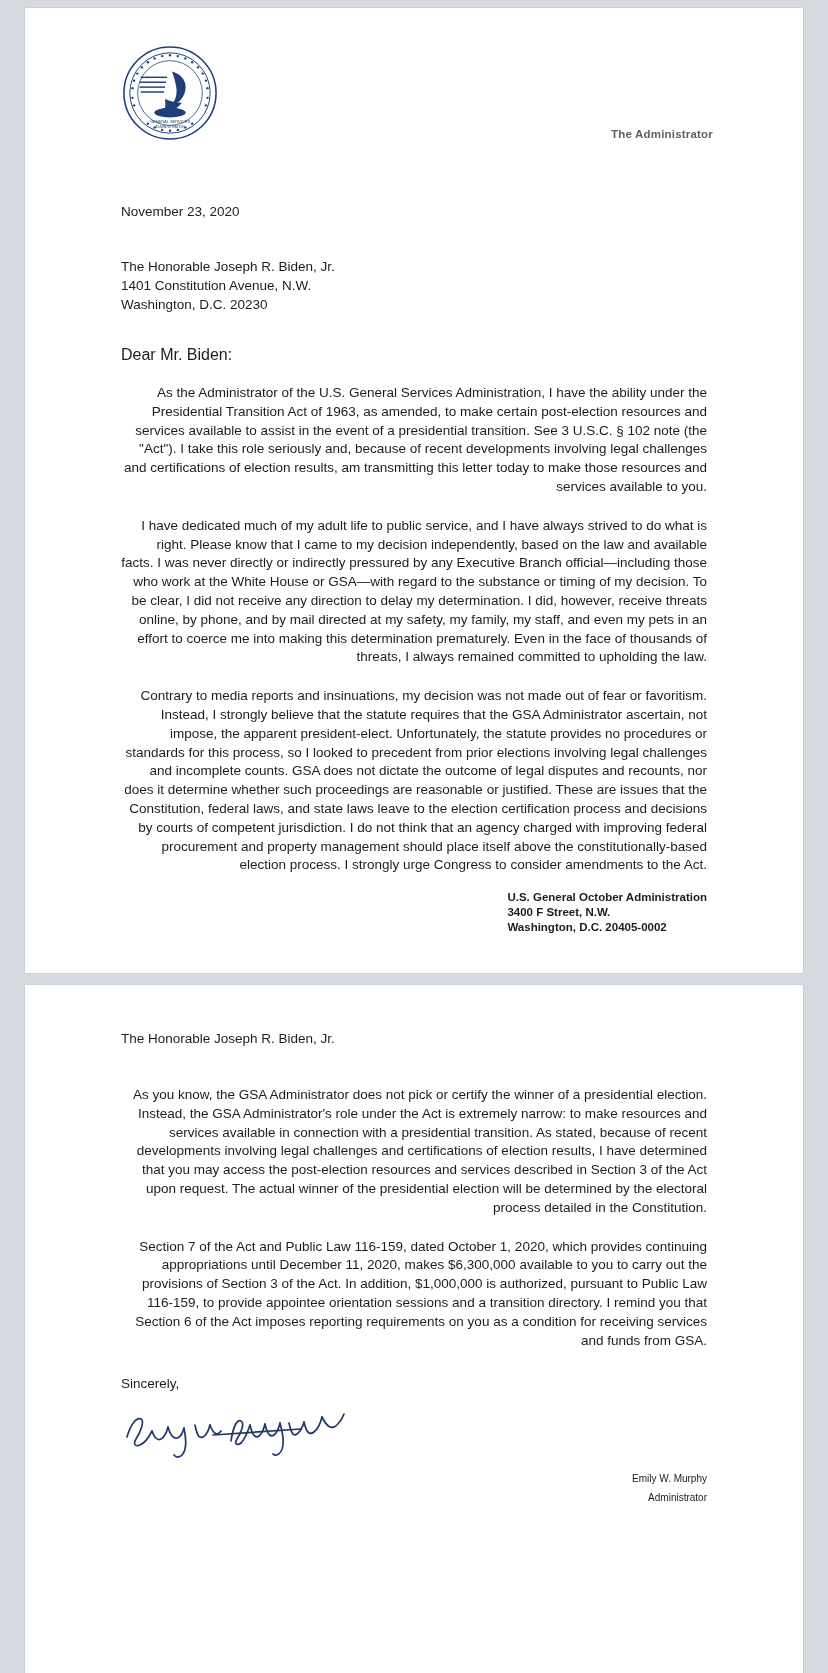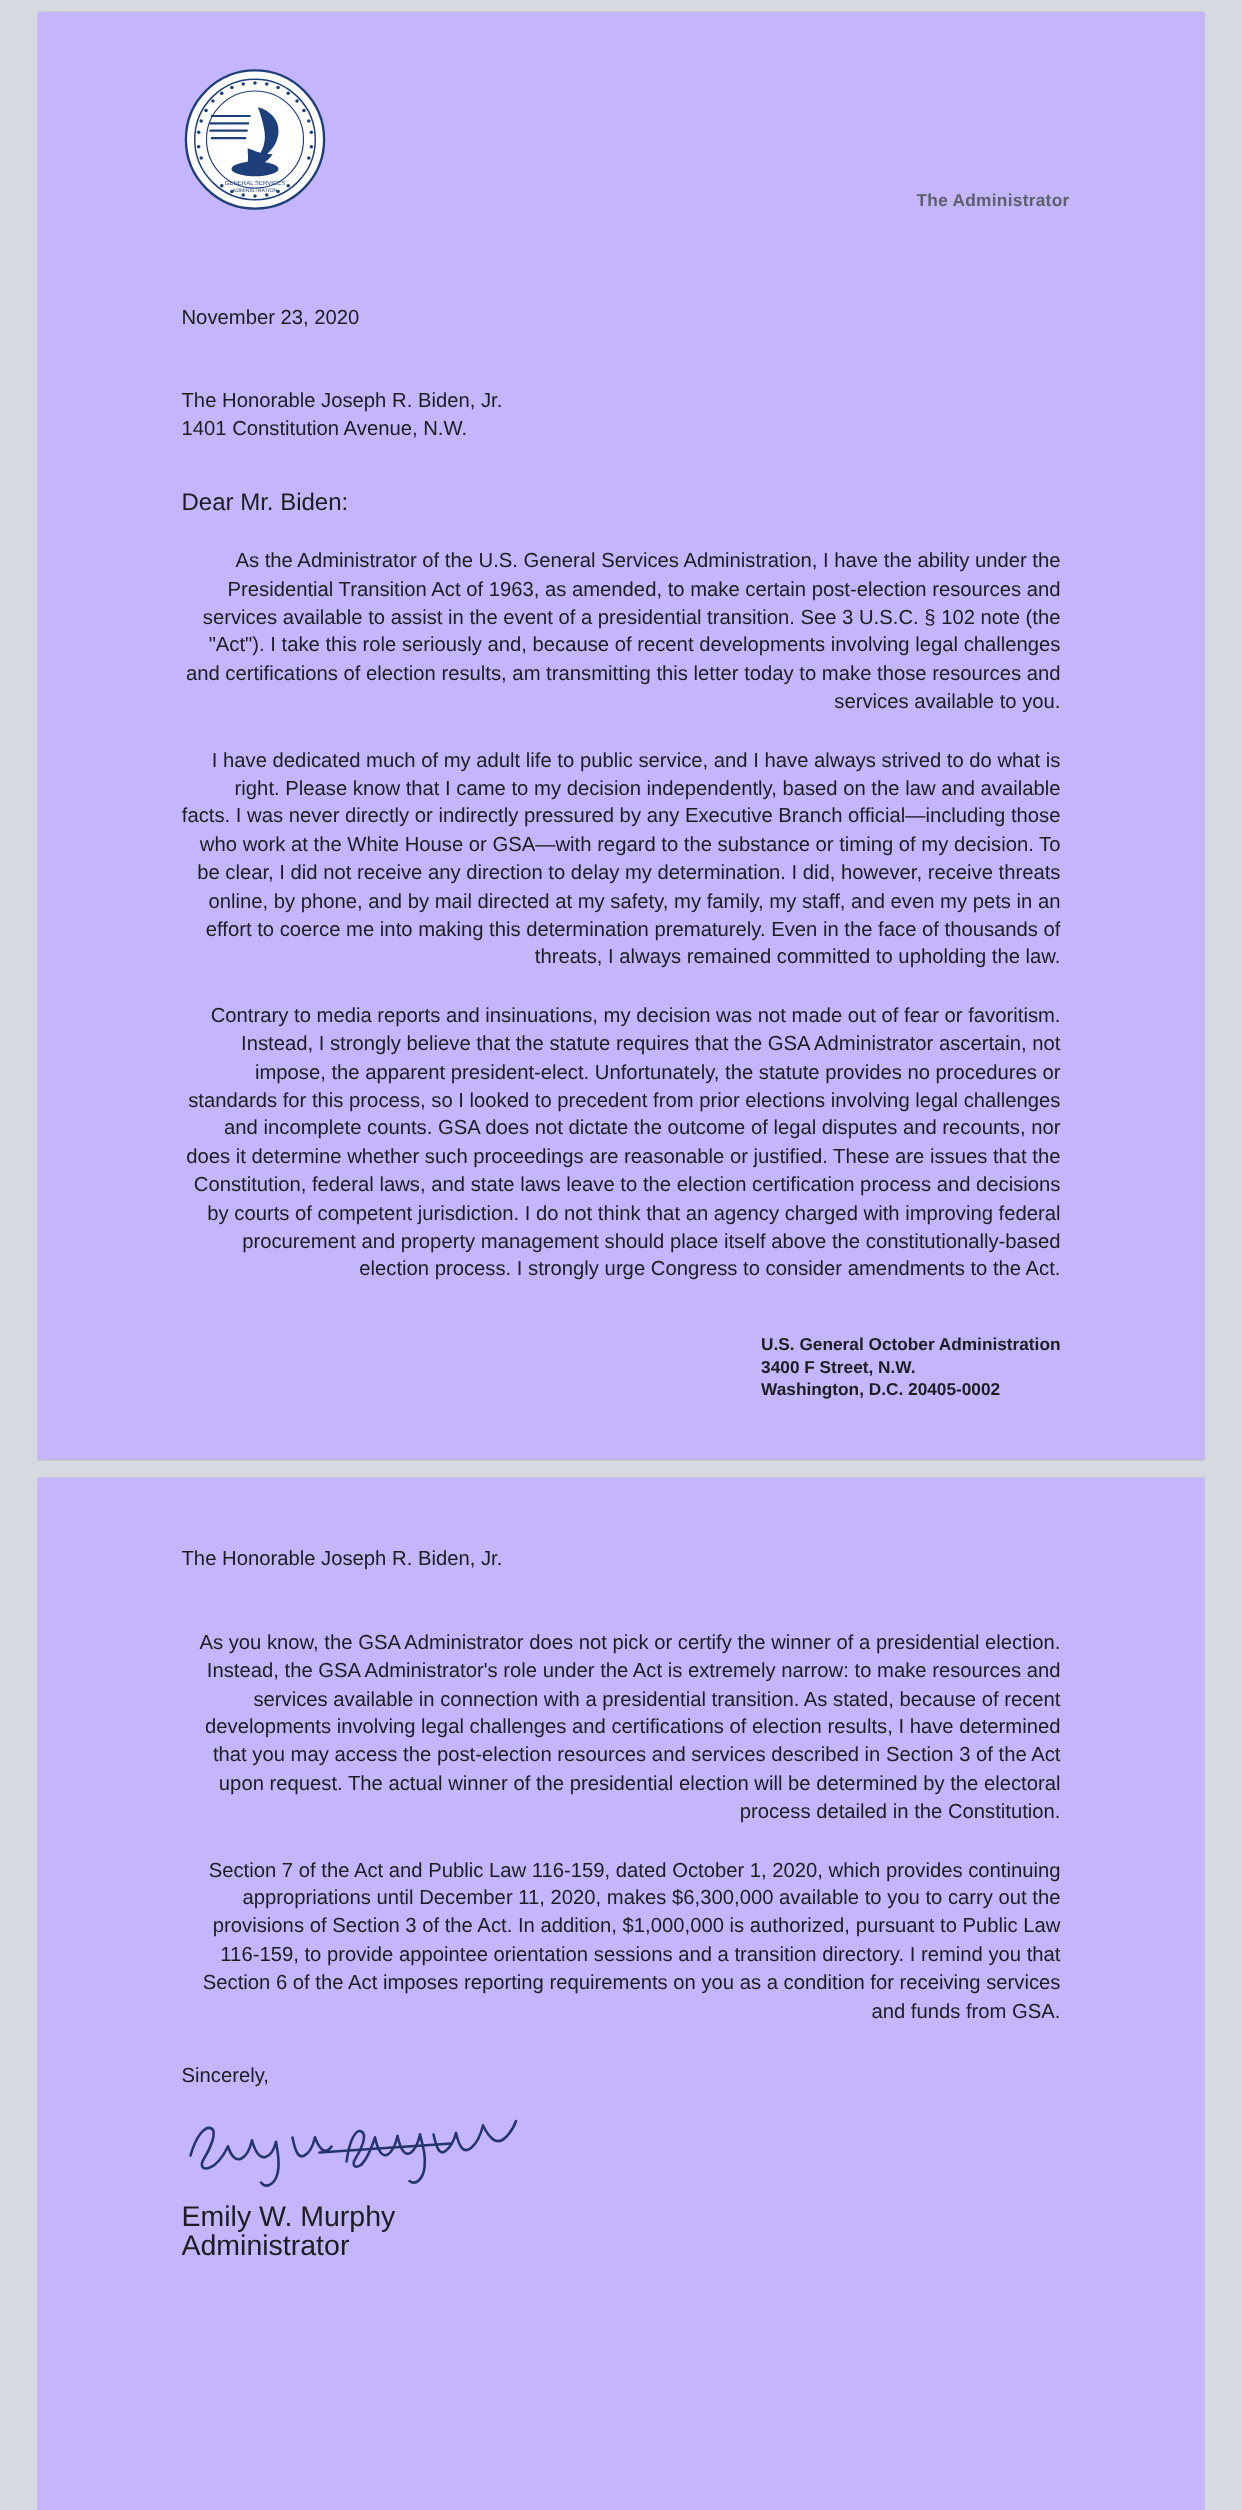--- a/index.html
+++ b/index.html
@@ -12,21 +12,21 @@
     width: 828px;
     min-height: 1673px;
     overflow-x: hidden;
   }
   .doc {
     width: 828px;
     padding: 8px 0 0 0;
     box-sizing: border-box;
   }
   .page {
-    background: #c4b5fd;
+    background: #ffffff;
     margin: 0 auto;
     width: 778px;
     box-sizing: border-box;
     position: relative;
     box-shadow: 0 0 1px rgba(0,0,0,0.25);
   }
   .page-1 {
     height: 965px;
     padding: 0;
   }
@@ -109,23 +109,24 @@
   }
   .p2-body { margin-top: 38px; }
   .sincerely { margin-top: 26px; font-size: 13.5px; color: #1d1d1f; }
   .signature {
     margin-top: 10px;
     height: 62px;
     width: 230px;
   }
   .signer {
     margin-top: 6px;
-    font-size: 19px;
+    font-size: 10px;
     line-height: 19px;
     color: #1d1d1f;
+    text-align: right;
   }
   .signer .name { font-weight: normal; }
   .cut-off {
     overflow: hidden;
     height: 14px;
   }
 </style>
 </head>
 <body>
 
@@ -184,20 +185,21 @@
       </div>
       <div class="admin-line">The Administrator</div>
     </div>
 
     <div class="body-col">
       <div class="date">November 23, 2020</div>
 
       <div class="addr">
         <div>The Honorable Joseph R. Biden, Jr.</div>
         <div>1401 Constitution Avenue, N.W.</div>
+        <div>Washington, D.C. 20230</div>
       </div>
 
       <div class="salutation">Dear Mr. Biden:</div>
 
       <p class="para">As the Administrator of the U.S. General Services Administration, I have the ability under the Presidential Transition Act of 1963, as amended, to make certain post-election resources and services available to assist in the event of a presidential transition.  See 3 U.S.C. § 102 note (the "Act").  I take this role seriously and, because of recent developments involving legal challenges and certifications of election results, am transmitting this letter today to make those resources and services available to you.</p>
       <p class="para">I have dedicated much of my adult life to public service, and I have always strived to do what is right.  Please know that I came to my decision independently, based on the law and available facts.  I was never directly or indirectly pressured by any Executive Branch official—including those who work at the White House or GSA—with regard to the substance or timing of my decision.  To be clear, I did not receive any direction to delay my determination.  I did, however, receive threats online, by phone, and by mail directed at my safety, my family, my staff, and even my pets in an effort to coerce me into making this determination prematurely.  Even in the face of thousands of threats, I always remained committed to upholding the law.</p>
       <p class="para">Contrary to media reports and insinuations, my decision was not made out of fear or favoritism.  Instead, I strongly believe that the statute requires that the GSA Administrator ascertain, not impose, the apparent president-elect.  Unfortunately, the statute provides no procedures or standards for this process, so I looked to precedent from prior elections involving legal challenges and incomplete counts.  GSA does not dictate the outcome of legal disputes and recounts, nor does it determine whether such proceedings are reasonable or justified.  These are issues that the Constitution, federal laws, and state laws leave to the election certification process and decisions by courts of competent jurisdiction.  I do not think that an agency charged with improving federal procurement and property management should place itself above the constitutionally-based election process.  I strongly urge Congress to consider amendments to the Act.</p>
     </div>
 
     <div class="footer-block">

